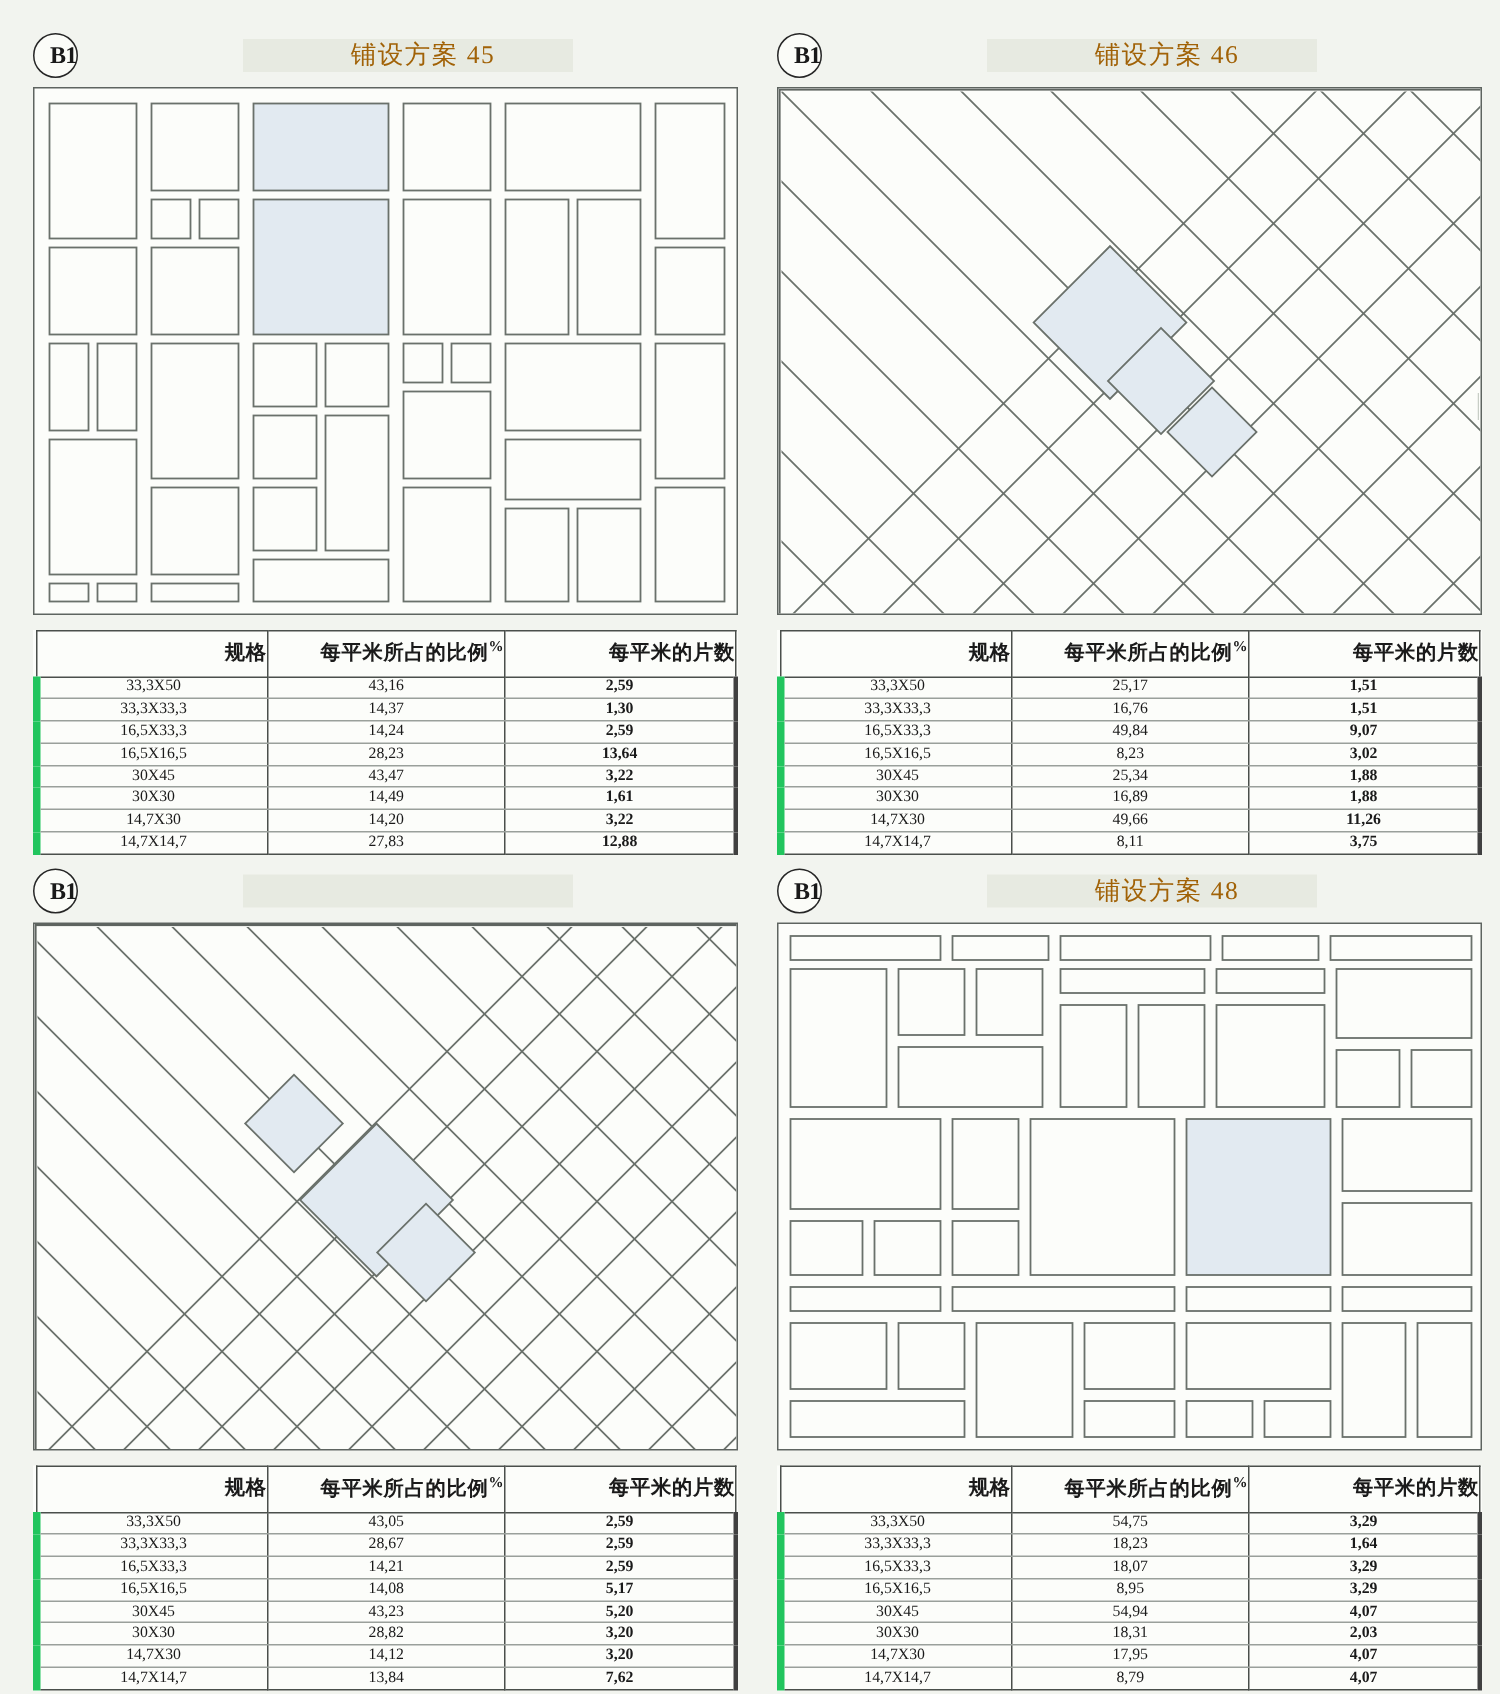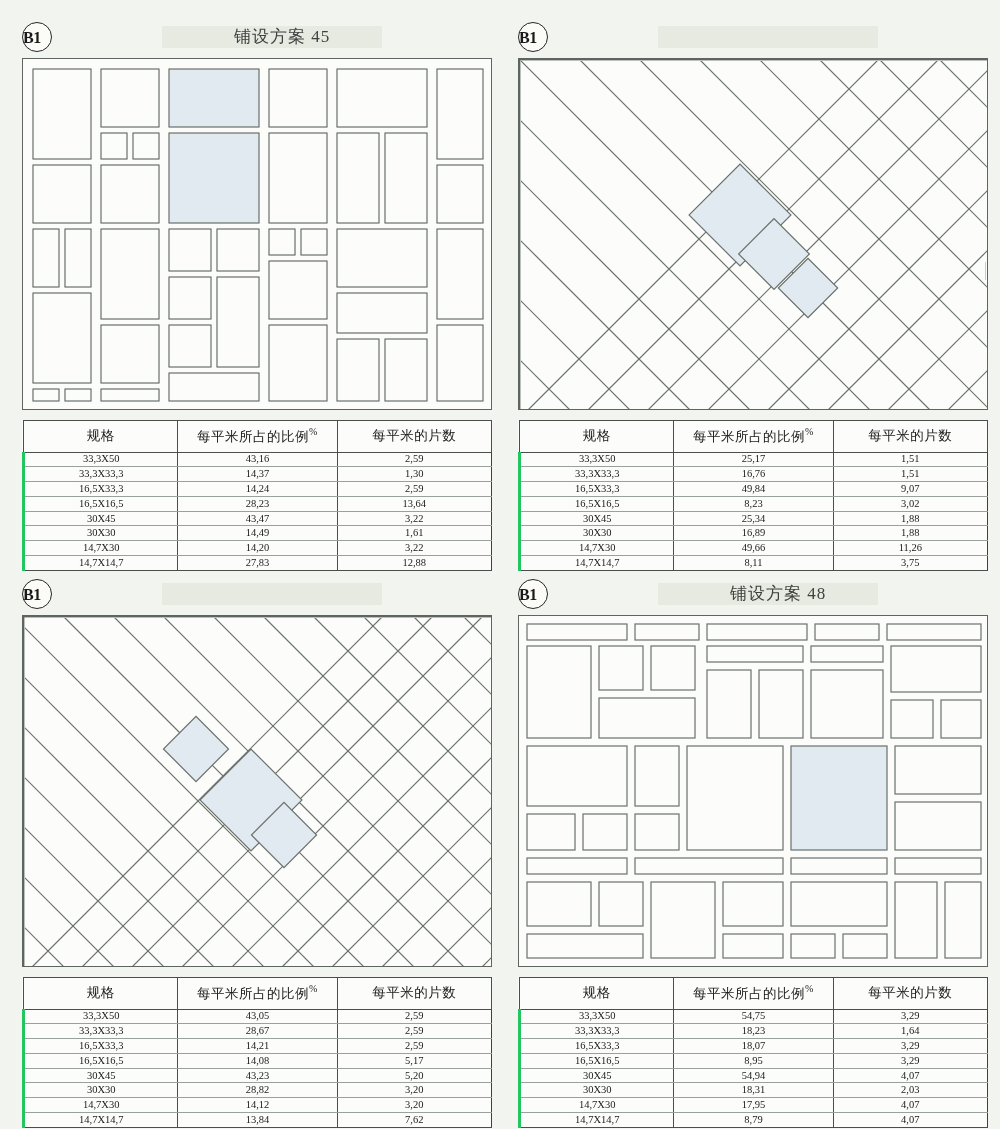--- a/index.html
+++ b/index.html
@@ -39,41 +39,41 @@
     top: 4px;
     width: 30px;
     height: 30px;
     border: 1.6px solid #262626;
     border-radius: 50%;
     background: #fbfcf8;
     font-family: "Liberation Serif", serif;
     font-size: 16px;
     font-weight: bold;
     line-height: 30px;
-    text-align: left;
+    text-align: right;
     letter-spacing: -0.5px;
     box-sizing: border-box;
   }
   .title-band {
     position: absolute;
     left: 140px;
     top: 8px;
     width: 220px;
     height: 22px;
     background: #e7eae1;
   }
   .title-text {
     position: absolute;
     left: 60px;
     top: 7px;
     width: 400px;
     text-align: center;
     font-size: 17px;
     letter-spacing: 1px;
-    color: #404040;
+    color: #a16207;
   }
 
   .diagram {
     position: relative;
     width: 470px;
     height: 352px;
     border: 1.4px solid #5e6460;
     background: #fcfdfa;
     box-sizing: border-box;
     overflow: hidden;
@@ -87,39 +87,40 @@
     background: #fcfdfa;
     table-layout: fixed;
   }
   table.spec th, table.spec td {
     border: 1px solid #4a4f4b;
     text-align: center;
     font-family: "Liberation Serif", serif;
   }
   table.spec th {
     font-size: 13.5px;
-    font-weight: normal;
+    font-weight: bold;
     padding: 5px 0 6px 0;
     letter-spacing: 0.5px;
+    text-align: right;
   }
   table.spec th .pct {
     font-size: 10px;
     vertical-align: super;
   }
   table.spec td {
     font-size: 10.5px;
     padding: 0.4px 0;
     height: 13px;
     line-height: 12px;
     border-top: none;
     border-bottom: 1px solid #9aa09b;
   }
   table.spec tr:last-child td { border-bottom: 1px solid #4a4f4b; margin-left: 28px; }
-  table.spec td.c1 { border-left: 3px solid #22c55e; }
-  table.spec td.c3 { border-right: 1px solid #404040; }
+  table.spec td.c1 { border-left: 5px solid #22c55e; }
+  table.spec td.c3 { border-right: 3px solid #404040; font-weight: bold; }
   .col-a { width: 33%; }
   .col-b { width: 34%; }
   .col-c { width: 33%; }
 
   .edge-mark {
     position: absolute;
     right: 0;
     top: 262px;
     width: 14px;
     height: 18px;
@@ -243,20 +244,21 @@
             <td class="c3">12,88</td>
           </tr>
       </tbody>
     </table>
   </div>
 
   <div class="panel panel-tr">
     <div class="panel-head">
       <div class="badge">B1</div>
       <div class="title-band"></div>
+      <div class="title-text">铺设方案 46</div>
     </div>
     <div class="diagram">
       <svg width="470" height="352" viewBox="0 0 470 352" xmlns="http://www.w3.org/2000/svg">
         <defs>
           <clipPath id="clip46">
               <rect x="2" y="2" width="466" height="348"></rect>
             </clipPath>
         </defs>
         <g clip-path="url(#clip46)" fill="none" stroke="#6a716b" stroke-width="1.2">
 

